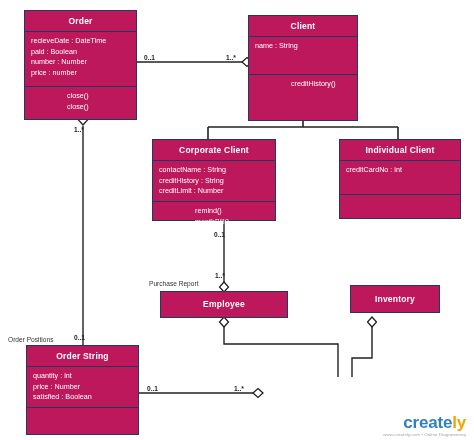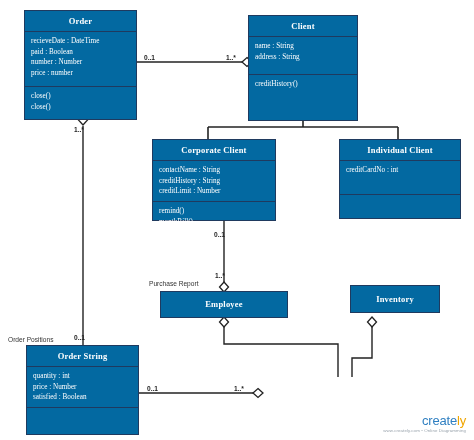--- a/index.html
+++ b/index.html
@@ -7,42 +7,41 @@
     width:474px;height:440px;position:relative;
     background:#ffffff;
     font-family:"Liberation Sans", sans-serif;
     overflow:hidden;
   }
   #canvas{position:absolute;left:0;top:0;width:474px;height:440px;}
   svg.lines{position:absolute;left:0;top:0;width:474px;height:440px;pointer-events:none;}
 
   .uml{
     position:absolute;
-    background:#0369a1;
+    background:#be185d;
     border:1.5px solid #1f3a5f;
     box-sizing:border-box;
     color:#ffffff;
-    font-family:Liberation Serif, serif;
   }
   .uml .title{
     text-align:center;
     font-weight:bold;
     font-size:8.5px;
     letter-spacing:.2px;
     padding:5px 2px 5px 2px;
     border-bottom:1.5px solid #1f3a5f;
     box-sizing:border-box;
     white-space:nowrap;
   }
   .uml .compart{
     border-bottom:1.5px solid #1f3a5f;
     box-sizing:border-box;
     padding:4px 6px 4px 6px;
   }
-  .uml .compart.last{border-bottom:none;}
+  .uml .compart.last{border-bottom:none;margin-left:36px;}
   .uml .row{
     font-size:7.2px;
     line-height:10.5px;
     white-space:nowrap;
     color:#ffffff;
   }
   .mult{
     position:absolute;
     font-size:6.6px;
     font-weight:bold;
@@ -54,22 +53,22 @@
     font-size:6.6px;
     color:#333333;
     white-space:nowrap;
   }
   .wm{
     position:absolute;
     text-align:right;
     line-height:1;
   }
   .wm .brand{
-    font-size:13px;
-    font-weight:normal;
+    font-size:17px;
+    font-weight:bold;
     color:#2f7fc1;
     letter-spacing:-.2px;
   }
   .wm .brand .ly{color:#f0a500;}
   .wm .sub{
     font-size:4.4px;
     color:#9aa4ad;
     margin-top:2px;
     letter-spacing:.1px;
   }
@@ -116,21 +115,20 @@
     <div class="compart last">
       <div class="row">close()</div>
       <div class="row">close()</div>
     </div>
   </div>
 
   <div class="uml" style="left:248px;top:15px;width:110px;height:106px;">
     <div class="title">Client</div>
     <div class="compart" style="height:38px;">
       <div class="row">name : String</div>
-      <div class="row">address : String</div>
     </div>
     <div class="compart last">
       <div class="row">creditHistory()</div>
     </div>
   </div>
 
   <div class="uml" style="left:152px;top:139px;width:124px;height:82px;">
     <div class="title">Corporate Client</div>
     <div class="compart" style="height:41px;">
       <div class="row">contactName : String</div>

